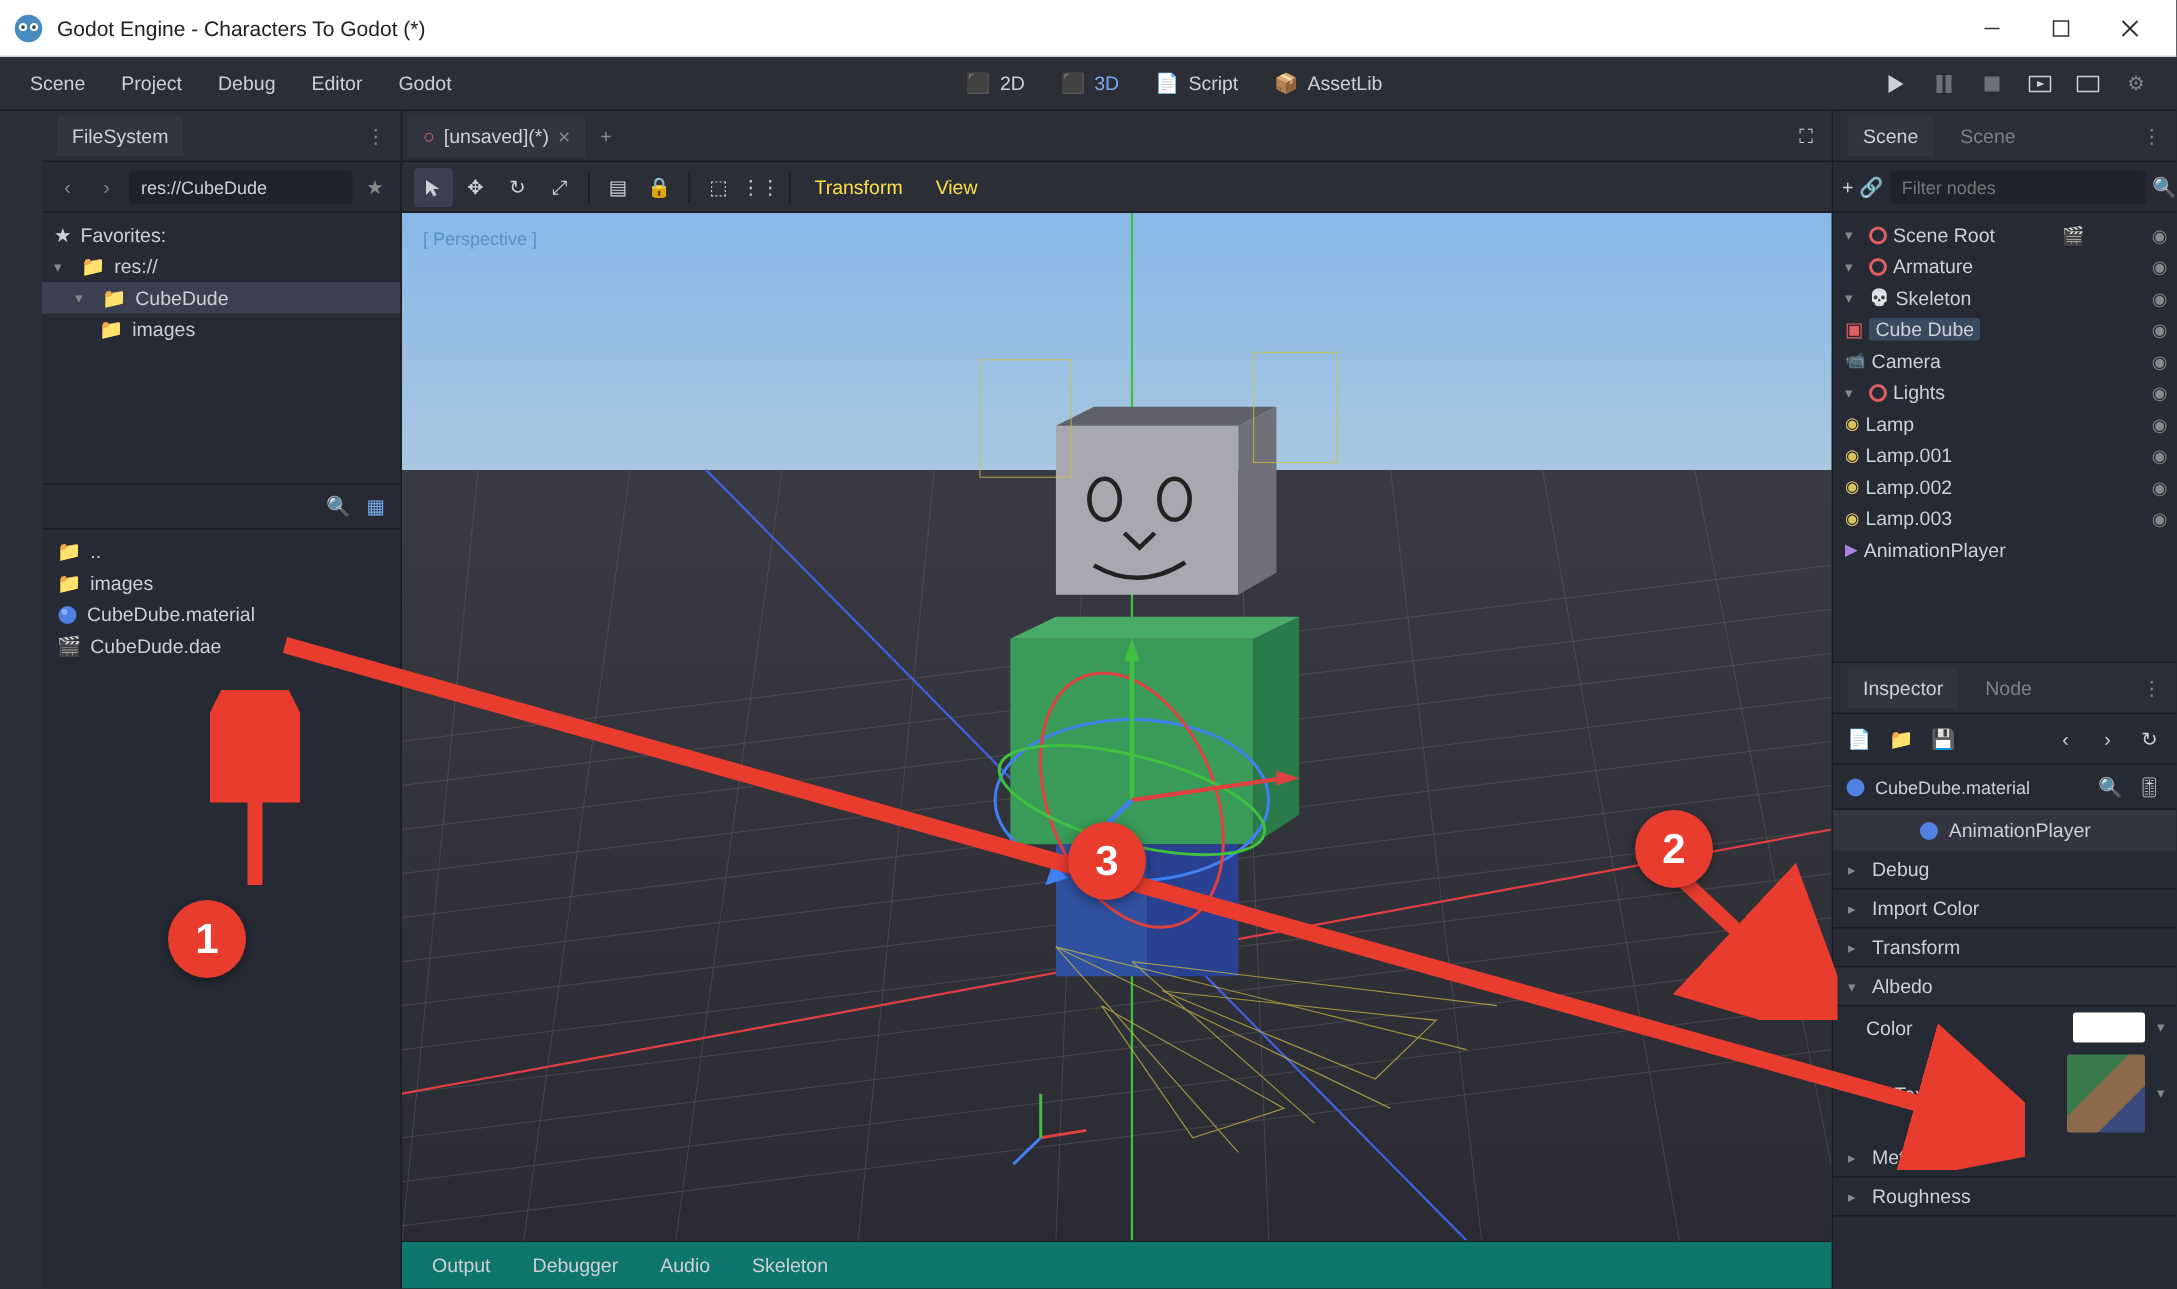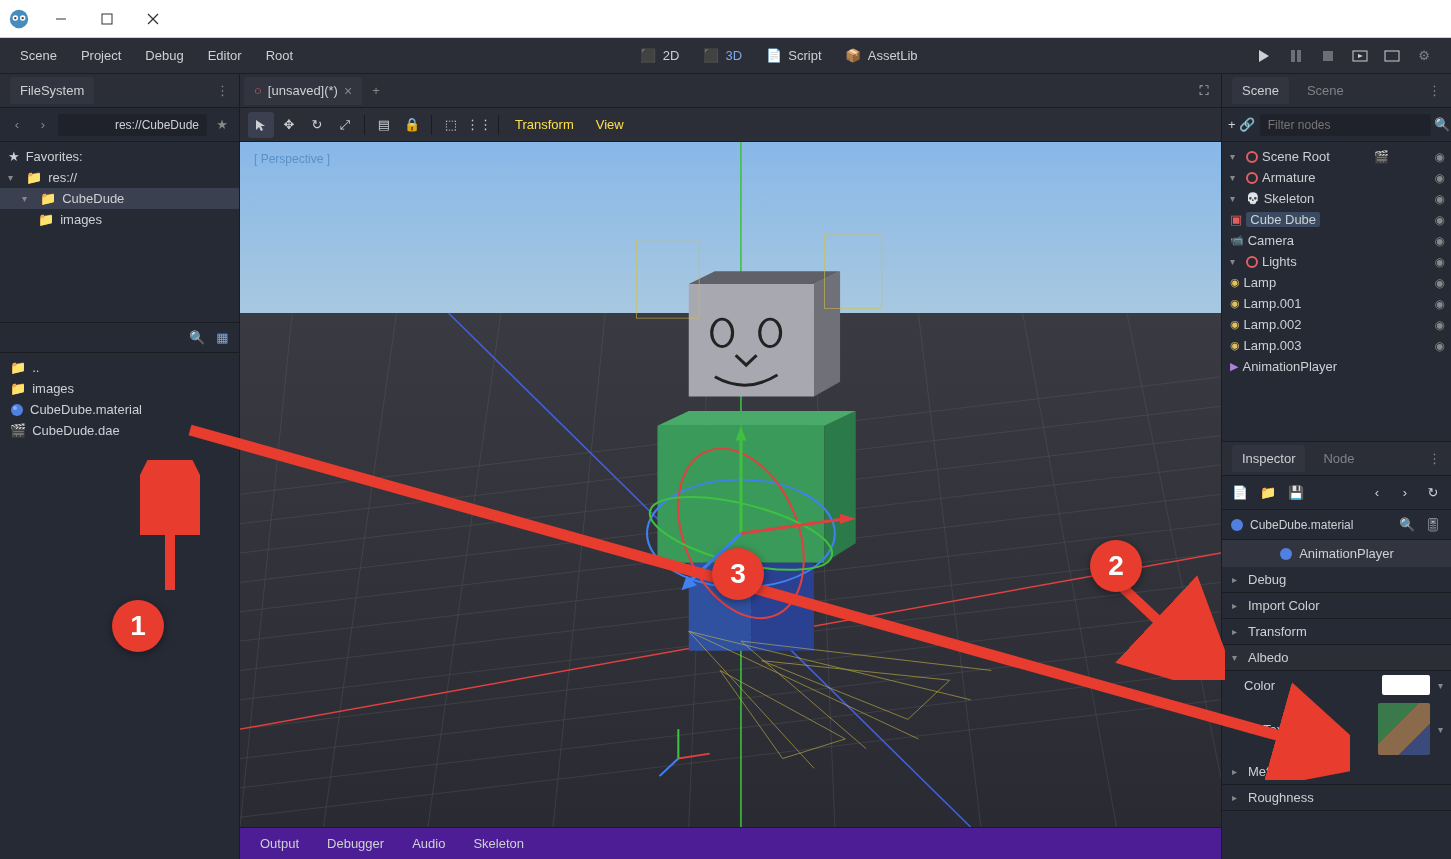--- a/index.html
+++ b/index.html
@@ -15,36 +15,36 @@
 
 .menubar { height: 36px; background: #2b2e37; display: flex; align-items: center; padding: 0 8px; border-bottom: 1px solid #1a1c22; }
 .menu-item { padding: 6px 12px; color: #cdd0d4; cursor: pointer; }
 .menu-center { flex: 1; display: flex; justify-content: center; gap: 4px; align-items: center; }
 .mode-btn { padding: 4px 10px; display: flex; align-items: center; gap: 6px; color: #cdd0d4; }
 .mode-btn.active { color: #79aaf0; }
 .menu-right { display: flex; gap: 10px; align-items: center; padding-right: 8px; }
 .play-btn { width: 22px; height: 22px; display: flex; align-items: center; justify-content: center; }
 
 
-.main { display: flex; height: calc(100% - 74px); }
+.main { display: flex; height: calc(100% - 74px); padding-left: 28px; }
 .left-panel { width: 240px; background: #262a35; border-right: 1px solid #1a1c22; display: flex; flex-direction: column; }
 .center-panel { flex: 1; background: #262a35; display: flex; flex-direction: column; position: relative; }
 .right-panel { width: 230px; background: #262a35; border-left: 1px solid #1a1c22; display: flex; flex-direction: column; }
 
 
 .panel-header { height: 34px; background: #2b2e37; border-bottom: 1px solid #1a1c22; display: flex; align-items: center; padding: 0 10px; gap: 8px; }
 .panel-tab { padding: 6px 10px; color: #cdd0d4; }
 .panel-tab.active { background: #32353f; border-radius: 3px 3px 0 0; }
 .panel-header .spacer { flex: 1; }
 .dots-icon { color: #888; }
 
 
 .fs-nav { height: 34px; display: flex; align-items: center; padding: 0 6px; gap: 4px; border-bottom: 1px solid #1a1c22; }
 .fs-nav-btn { width: 22px; height: 22px; display: flex; align-items: center; justify-content: center; color: #888; }
-.fs-path { flex: 1; background: #1f222b; padding: 4px 8px; border-radius: 3px; color: #cdd0d4; font-size: 12px; text-align: right; }
+.fs-path { flex: 1; background: #1f222b; padding: 4px 8px; border-radius: 3px; color: #cdd0d4; font-size: 12px; }
 
 
 .tree { flex: 1; padding: 4px 0; overflow-y: auto; }
 .tree-item { padding: 3px 8px; display: flex; align-items: center; gap: 6px; color: #cdd0d4; cursor: pointer; font-size: 13px; }
 .tree-item.selected { background: #3a4050; }
 .tree-indent-1 { padding-left: 22px; }
 .tree-indent-2 { padding-left: 38px; }
 .tree-indent-3 { padding-left: 54px; }
 .tree-chevron { width: 12px; color: #888; font-size: 10px; }
 .folder-icon { color: #79aaf0; }
@@ -67,21 +67,21 @@
 .tb-btn { width: 26px; height: 26px; display: flex; align-items: center; justify-content: center; color: #cdd0d4; cursor: pointer; }
 .tb-btn.active { background: #3a4050; border-radius: 3px; }
 .tb-sep { width: 1px; height: 20px; background: #1a1c22; margin: 0 4px; }
 .tb-menu { padding: 4px 10px; color: #fde047; cursor: pointer; }
 
 
 .viewport { flex: 1; background: linear-gradient(to bottom, #88b8e8 0%, #a8c8e0 25%, #3a3a42 25%, #2a2a32 100%); position: relative; overflow: hidden; }
 .perspective-label { position: absolute; top: 10px; left: 14px; color: #5a90c8; font-size: 12px; }
 
 
-.bottom-bar { height: 32px; background: #4c1d95; display: flex; align-items: center; padding: 0 8px; gap: 4px; border-top: 1px solid #1a1c22; }
+.bottom-bar { height: 32px; background: #0f766e; display: flex; align-items: center; padding: 0 8px; gap: 4px; border-top: 1px solid #1a1c22; }
 .bottom-tab { padding: 4px 12px; color: #cdd0d4; cursor: pointer; }
 
 
 .scene-toolbar { height: 34px; display: flex; align-items: center; padding: 0 6px; gap: 4px; border-bottom: 1px solid #1a1c22; }
 .scene-tb-btn { width: 24px; height: 24px; display: flex; align-items: center; justify-content: center; color: #cdd0d4; cursor: pointer; }
 .filter-input { flex: 1; background: #1f222b; border: none; padding: 4px 8px; color: #ccc; border-radius: 3px; font-size: 12px; }
 
 .scene-tree { flex: 0 0 auto; height: 300px; padding: 4px 0; overflow-y: auto; border-bottom: 1px solid #1a1c22; }
 .scene-node { padding: 3px 6px 3px 8px; display: flex; align-items: center; gap: 4px; cursor: pointer; font-size: 13px; }
 .scene-node.selected .node-label { background: #3a4a60; padding: 0 4px; border-radius: 2px; }
@@ -118,20 +118,21 @@
 <body>
 
 <div class="titlebar">
   <svg class="titlebar-icon" viewBox="0 0 24 24">
       <circle cx="12" cy="12" r="10" fill="#478cbf"></circle>
       <circle cx="8" cy="11" r="3" fill="#fff"></circle>
       <circle cx="16" cy="11" r="3" fill="#fff"></circle>
       <circle cx="8" cy="11" r="1.3" fill="#414042"></circle>
       <circle cx="16" cy="11" r="1.3" fill="#414042"></circle>
     </svg>
+  <span class="titlebar-text">Godot Engine - Characters To Godot (*)</span>
   <div class="window-controls">
     <div class="window-btn">
         <svg width="12" height="12">
           <line x1="1" y1="6" x2="11" y2="6" stroke="#333" stroke-width="1"></line>
         </svg>
       </div>
     <div class="window-btn">
         <svg width="12" height="12">
           <rect x="1" y="1" width="10" height="10" stroke="#333" fill="none" stroke-width="1"></rect>
         </svg>
@@ -143,21 +144,21 @@
         </svg>
       </div>
   </div>
 </div>
 
 <div class="menubar">
   <div class="menu-item">Scene</div>
   <div class="menu-item">Project</div>
   <div class="menu-item">Debug</div>
   <div class="menu-item">Editor</div>
-  <div class="menu-item">Root</div>
+  <div class="menu-item">Godot</div>
   <div class="menu-center">
     <div class="mode-btn">
         <span>⬛</span>
         <span>2D</span>
       </div>
     <div class="mode-btn active">
         <span>⬛</span>
         <span>3D</span>
       </div>
     <div class="mode-btn">

